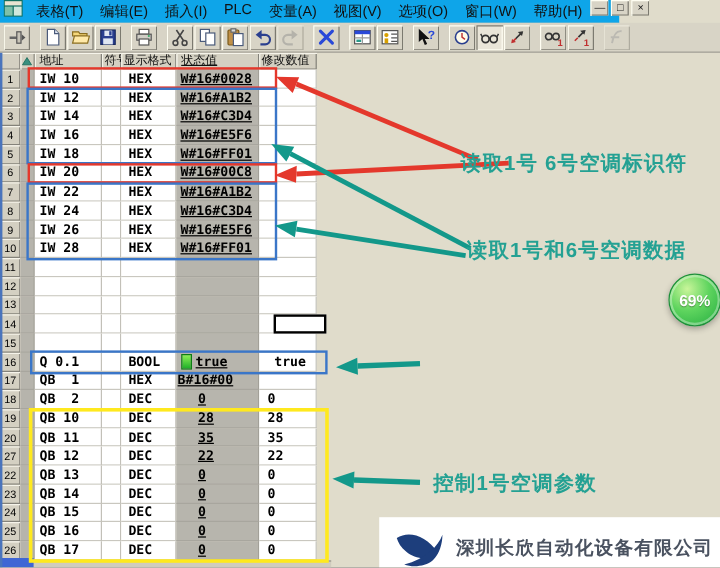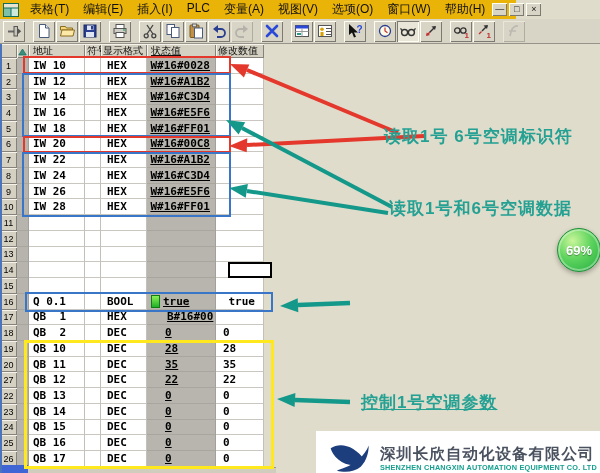--- a/index.html
+++ b/index.html
@@ -1,21 +1,21 @@
 <!DOCTYPE html>
 <html><head>
 <meta charset="utf-8">
 <style>
   html,body{margin:0;padding:0;background:#888;}
   #app{position:relative;width:600px;height:473px;overflow:hidden;
        background:#e0dccb;font-family:"Liberation Sans",sans-serif;
        -webkit-font-smoothing:none;}
   
-  .menubar{position:absolute;left:0;top:0;width:516px;height:19px;background:#eab308;
-           border-bottom:1px solid #b8b4a6;display:flex;align-items:center;}
+  .menubar{position:absolute;left:0;top:0;width:516px;height:19px;background:#0ea5e9;
+           border-bottom:1px solid #b8b4a6;display:flex;align-items:flex-start;}
   .app-ic{width:16px;height:14px;margin:0 4px 0 3px;display:inline-flex;}
   .menu-item{font-size:12px;color:#111;padding:1px 7px;white-space:nowrap;cursor:default;}
   .win-controls{margin-left:auto;display:flex;gap:2px;padding-right:1px;}
   .wbtn{width:15px;height:13px;background:#d8d4c6;font-size:9px;line-height:12px;text-align:center;
         box-shadow:inset 1px 1px 0 #fffef2,inset -1px -1px 0 #7c7a70;color:#222;}
   
   .toolbar{position:absolute;left:0;top:19px;width:600px;height:25px;background:#d8d4c6;
            border-bottom:1px solid #96948a;display:flex;align-items:center;padding-left:3px;box-sizing:border-box;}
   .tgroup{display:flex;margin-right:7px;}
   .tbtn{width:22px;height:21px;background:#d8d4c6;display:flex;align-items:center;justify-content:center;
@@ -37,21 +37,21 @@
       white-space:nowrap;overflow:hidden;display:flex;align-items:center;}
   .c-num{width:17px;} .c-mark{width:12px;} .c-addr{width:56px;} .c-sym{width:16px;}
   .c-fmt{width:46px;} .c-st{width:69px;text-decoration:underline;} .c-mod{width:48px;}
   .gc.c-num{background:#d4d0c2;box-shadow:inset 1px 1px 0 #f6f4ea,inset -1px -1px 0 #84827a;
             border:0;font:400 9px "Liberation Sans",sans-serif;justify-content:center;}
   .gc.c-mark{background:#b6b4ac;border-right-color:#a2a098;border-bottom-color:#a8a69e;}
   .gc.c-st{background:#b7b5ad;border-right-color:#a2a098;border-bottom-color:#a8a69e;}
   .gc.c-addr .at{padding-left:4px;} .gc.c-addr .an{flex:1;text-align:right;padding-right:18px;}
   .gc.c-fmt{padding-left:6px;}
   .st-right{justify-content:flex-end;padding-right:5px;}
-  .st-b{padding-left:20px;} .st-dec{padding-left:18px;} .st-bool{padding-left:4px;}
+  .st-b{padding-left:1px;} .st-dec{padding-left:18px;} .st-bool{padding-left:4px;}
   .mod-l{padding-left:7px;} .mod-r{justify-content:flex-end;padding-right:8px;}
   .ind{width:7px;height:11px;background:linear-gradient(#8cf055,#1fb029);border:1px solid #0e7d14;margin-right:3px;}
   .hscroll{position:absolute;left:0;top:423px;width:276px;height:6px;background:#d0ccbe;border-top:1px solid #98968c;}
   .blue-frag{position:absolute;left:0;top:421px;width:28px;height:8px;background:#3f66d4;}
   
   .obox{position:absolute;box-sizing:border-box;z-index:20;pointer-events:none;}
   .obox.red{border:2px solid #e4382c;}
   .obox.blue{border:2px solid #3a76c8;}
   .obox.yellow{border:3px solid #ffe91e;}
   .cursor-cell{position:absolute;left:228px;top:262px;width:44px;height:16px;background:#fff;
@@ -615,30 +615,29 @@
       <polygon points="280,306 297.7,298.2 298.3,312.2" fill="#13988a"></polygon>
     </g>
     <g>
       <line x1="350" y1="402" x2="295" y2="400" stroke="#13988a" stroke-width="4.5"></line>
       <polygon points="277,399 295.4,393 294.6,407" fill="#13988a"></polygon>
     </g>
   </svg>
 
   <div class="note" style="left:384px;top:125px;">读取1号 6号空调标识符</div>
   <div class="note" style="left:389px;top:197px;">读取1号和6号空调数据</div>
-  <div class="note" style="left:361px;top:391px;text-decoration:underline;">控制1号空调参数</div>
+  <div class="note" style="left:361px;top:391px;">控制1号空调参数</div>
 
   <div class="badge">
     <span>69%</span>
   </div>
 
   <div class="logo-strip">
     <svg class="logo-mark" viewBox="0 0 52 38">
       <path d="M3 8 C 14 1, 30 5, 42 22 C 34 30, 20 28, 12 21 C 7 17, 4 12, 3 8 Z" fill="#1d3e7c"></path>
       <path d="M46 5 C 42 16, 30 28, 10 33 C 18 36, 30 35, 37 29 C 43 23, 46 14, 46 5 Z" fill="#1d3e7c"></path>
     </svg>
     <div class="logo-text">
       <div class="logo-cn">深圳长欣自动化设备有限公司</div>
-      <div class="logo-en">SHENZHEN CHANGXIN AUTOMATION EQUIPMENT CO. LTD</div>
     </div>
   </div>
 
 </div>
 
 </body></html>

